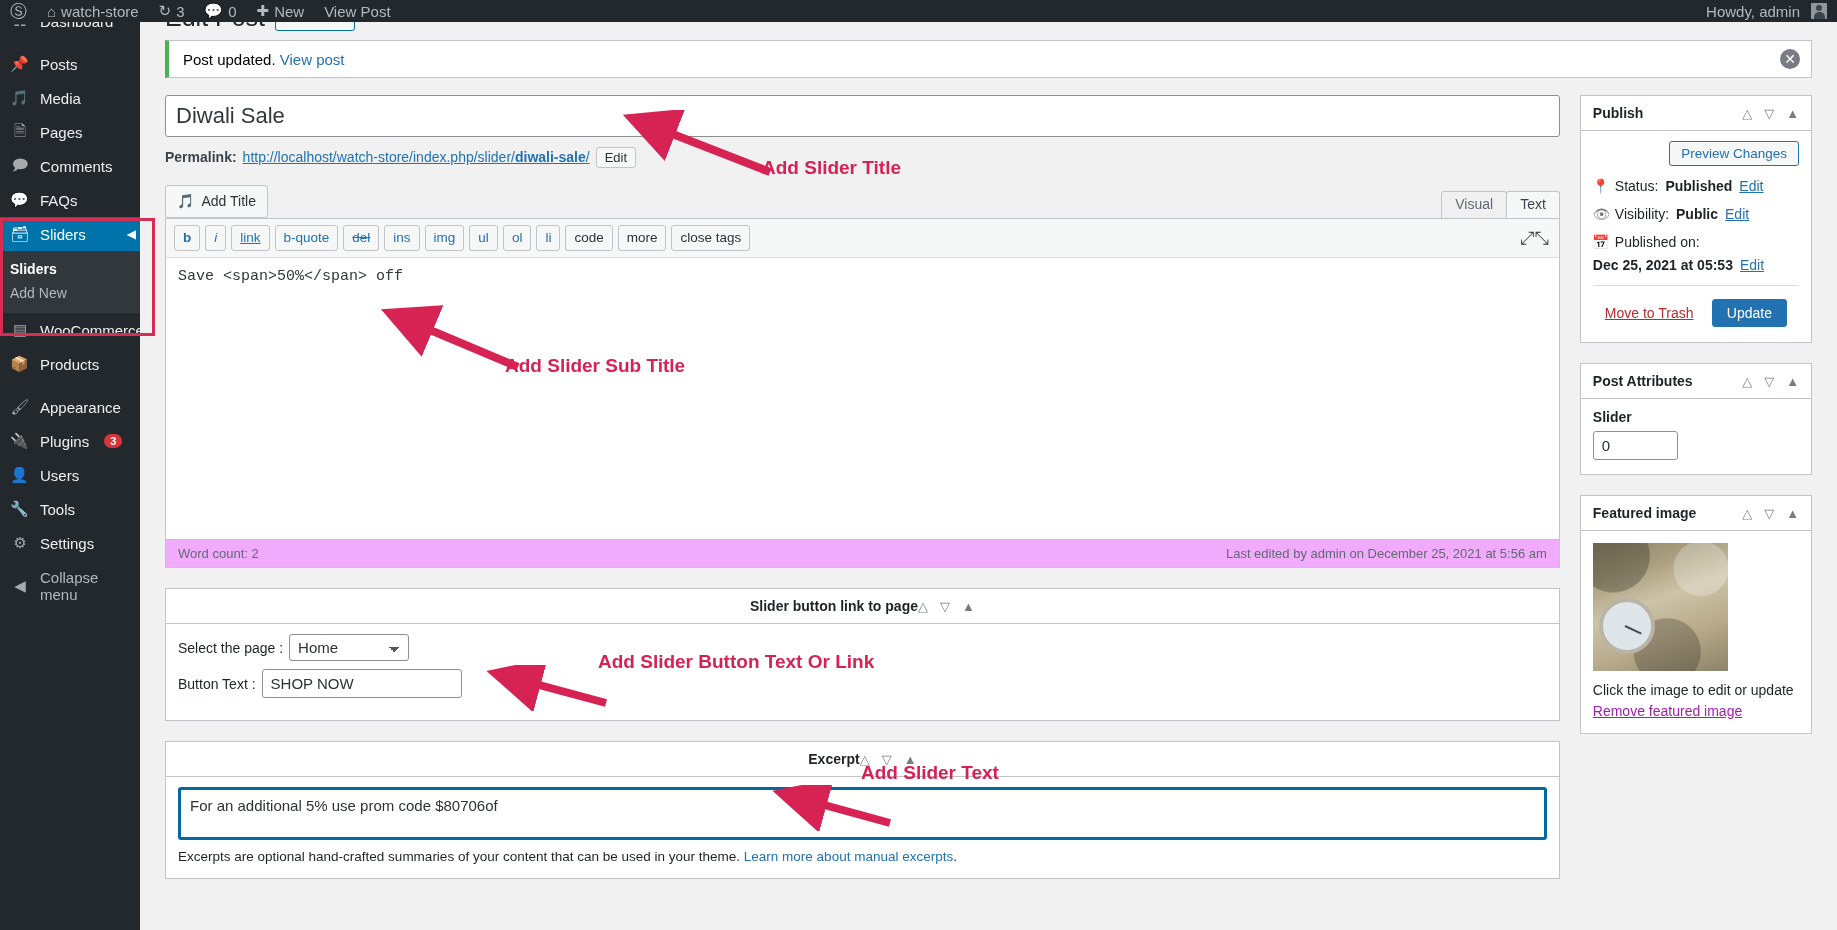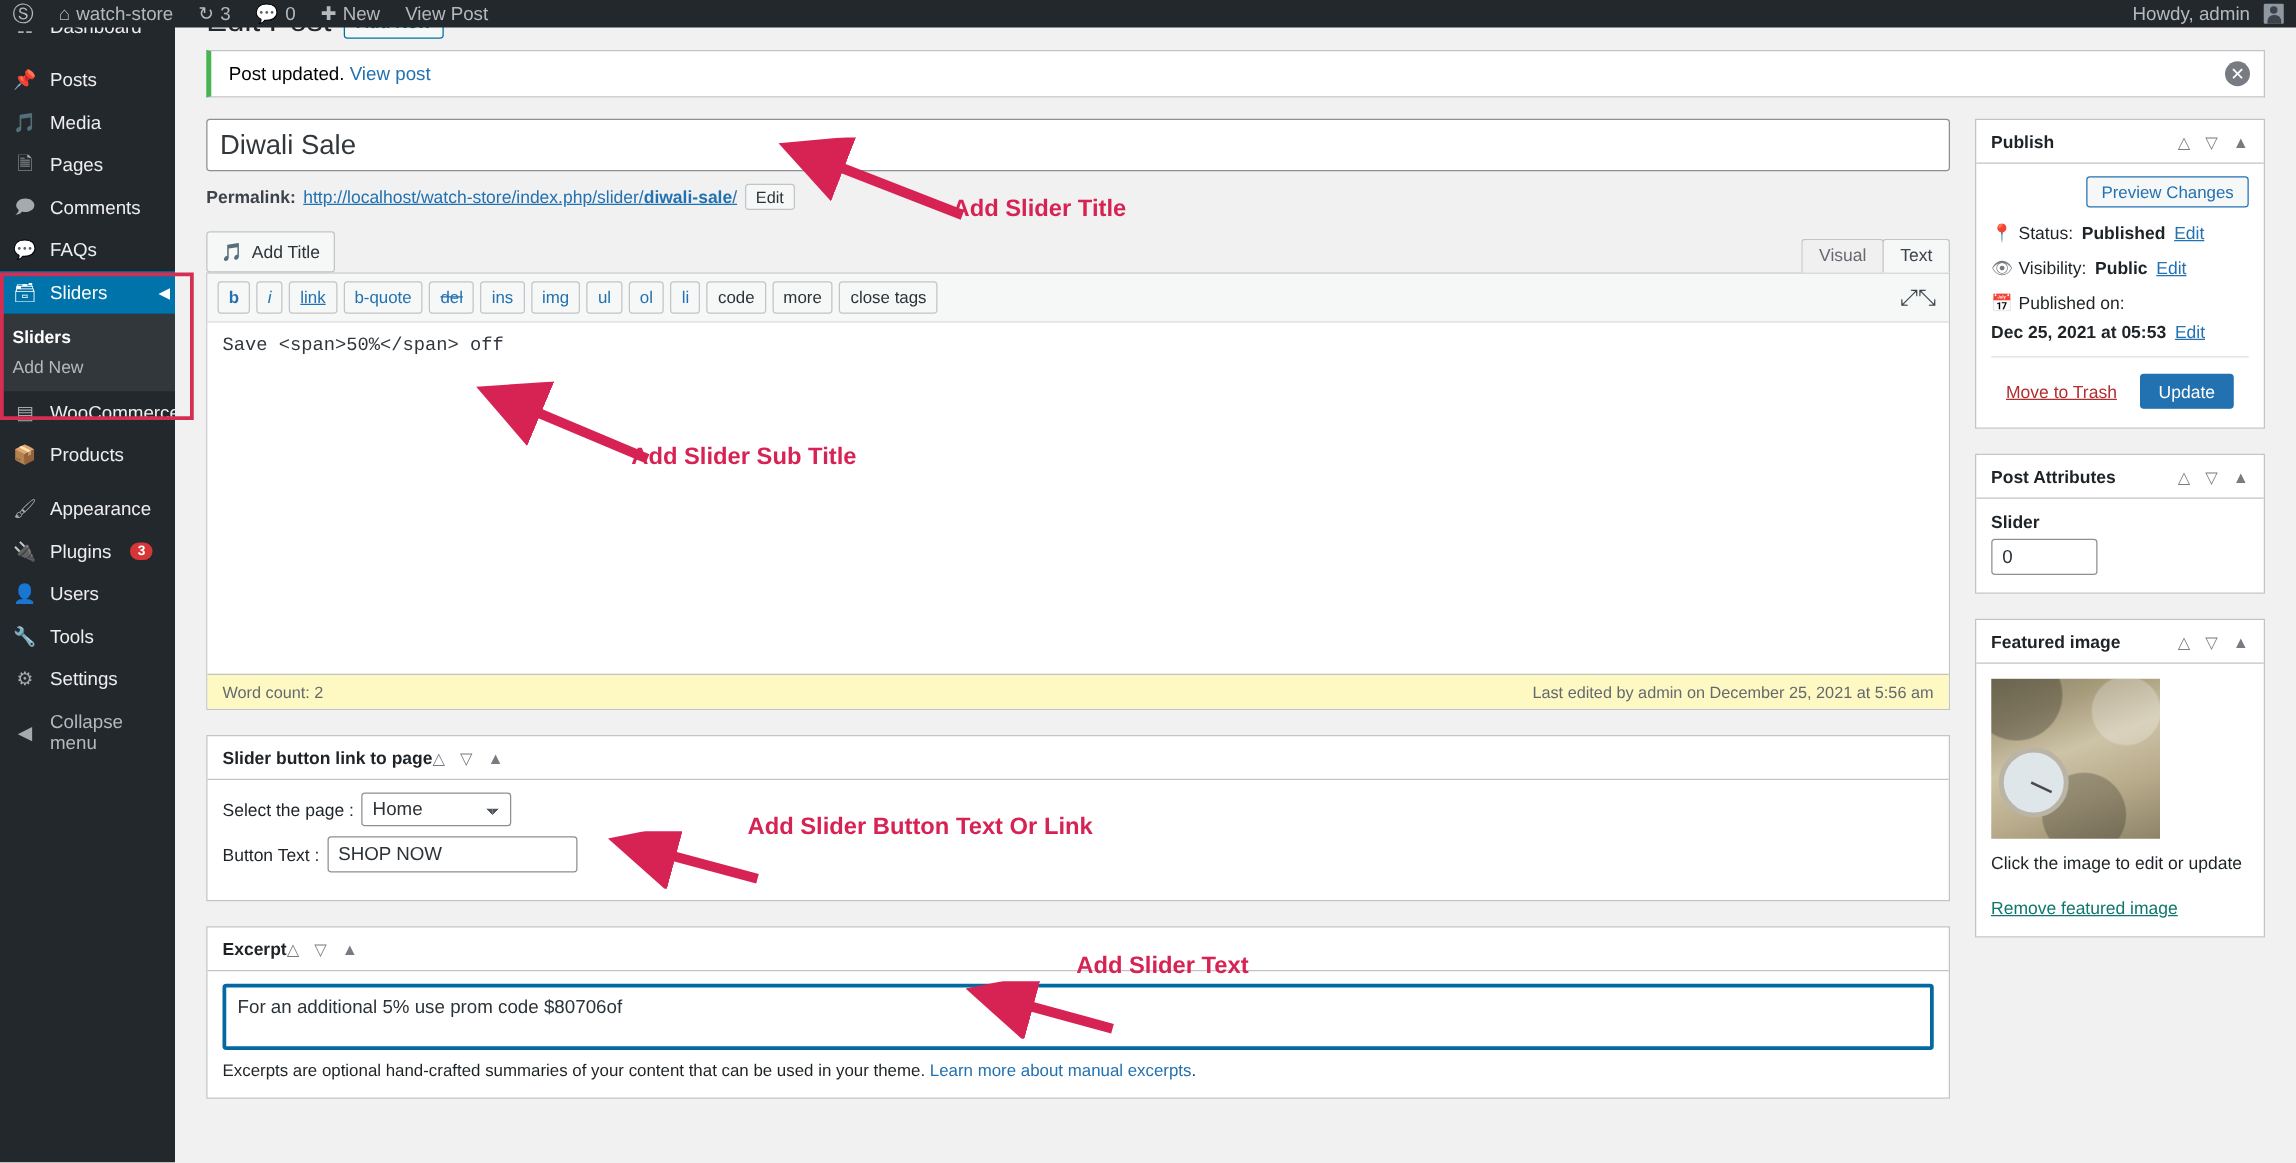--- a/index.html
+++ b/index.html
@@ -169,31 +169,31 @@
   #fullscreen-btn {
     position:absolute; right:10px; top:50%; transform:translateY(-50%);
     color:#3c434a; font-size:18px; line-height:1;
   }
   #content-area {
     width:100%; height:281px; background:#fff; border:none; resize:none;
     font-family:"Liberation Mono", monospace; font-size:15px; color:#32373c;
     padding:10px 12px; outline:none; display:block;
   }
   #post-status-info {
-    border-top:1px solid #c3c4c7; background:#fef9c3;
+    border-top:1px solid #c3c4c7; background:#f0abfc;
     display:flex; justify-content:space-between; align-items:flex-start;
     font-size:13px; color:#646970; padding:6px 12px;
   }
 
   
   .metabox {
     background:#fff; border:1px solid #c3c4c7; margin-top:20px;
   }
   .mb-head {
-    display:flex; align-items:center; justify-content:flex-start;
+    display:flex; align-items:center; justify-content:center;
     padding:9px 12px; border-bottom:1px solid #c3c4c7;
   }
   .mb-head h2 { margin:0; font-size:14px; font-weight:700; color:#1d2327; }
   .mb-ctrls { display:flex; align-items:center; gap:12px; color:#787c82; font-size:13px; }
   .mb-body { padding:10px 12px 14px; }
   .field-row { display:flex; align-items:center; gap:6px; margin-bottom:8px; font-size:14px; color:#1d2327; }
   select.wp-select {
     border:1px solid #8c8f94; border-radius:3px; background:#fff; color:#2c3338;
     font-size:15px; padding:4px 26px 4px 8px; font-family:"Liberation Sans", sans-serif;
     -webkit-appearance:none; appearance:none; min-width:120px;
@@ -264,21 +264,21 @@
     background:#4a4a4a; transform:translate(-2px,-1px) rotate(25deg); transform-origin:left center;
   }
   #feat-thumb .grain {
     position:absolute; inset:0;
     background:
       radial-gradient(circle at 80% 20%, rgba(255,255,255,.25) 0 18%, rgba(255,255,255,0) 19%),
       radial-gradient(circle at 55% 85%, rgba(0,0,0,.22) 0 25%, rgba(0,0,0,0) 26%),
       radial-gradient(circle at 15% 10%, rgba(0,0,0,.25) 0 22%, rgba(0,0,0,0) 23%);
   }
   .feat-caption { margin-top:11px; font-size:14px; color:#1d2327; }
-  .feat-remove { display:inline-block; margin-top:20px; color:#0f766e; text-decoration:underline; font-size:14px; }
+  .feat-remove { display:inline-block; margin-top:5px; color:#a21caf; text-decoration:underline; font-size:14px; }
 
   
   .anno {
     position:absolute; color:#d72254; font-weight:700; font-size:19px;
     z-index:70; white-space:nowrap;
     font-family:"Liberation Sans", sans-serif;
   }
   .arrow-svg { position:absolute; z-index:69; pointer-events:none; }
 </style>
 </head>

